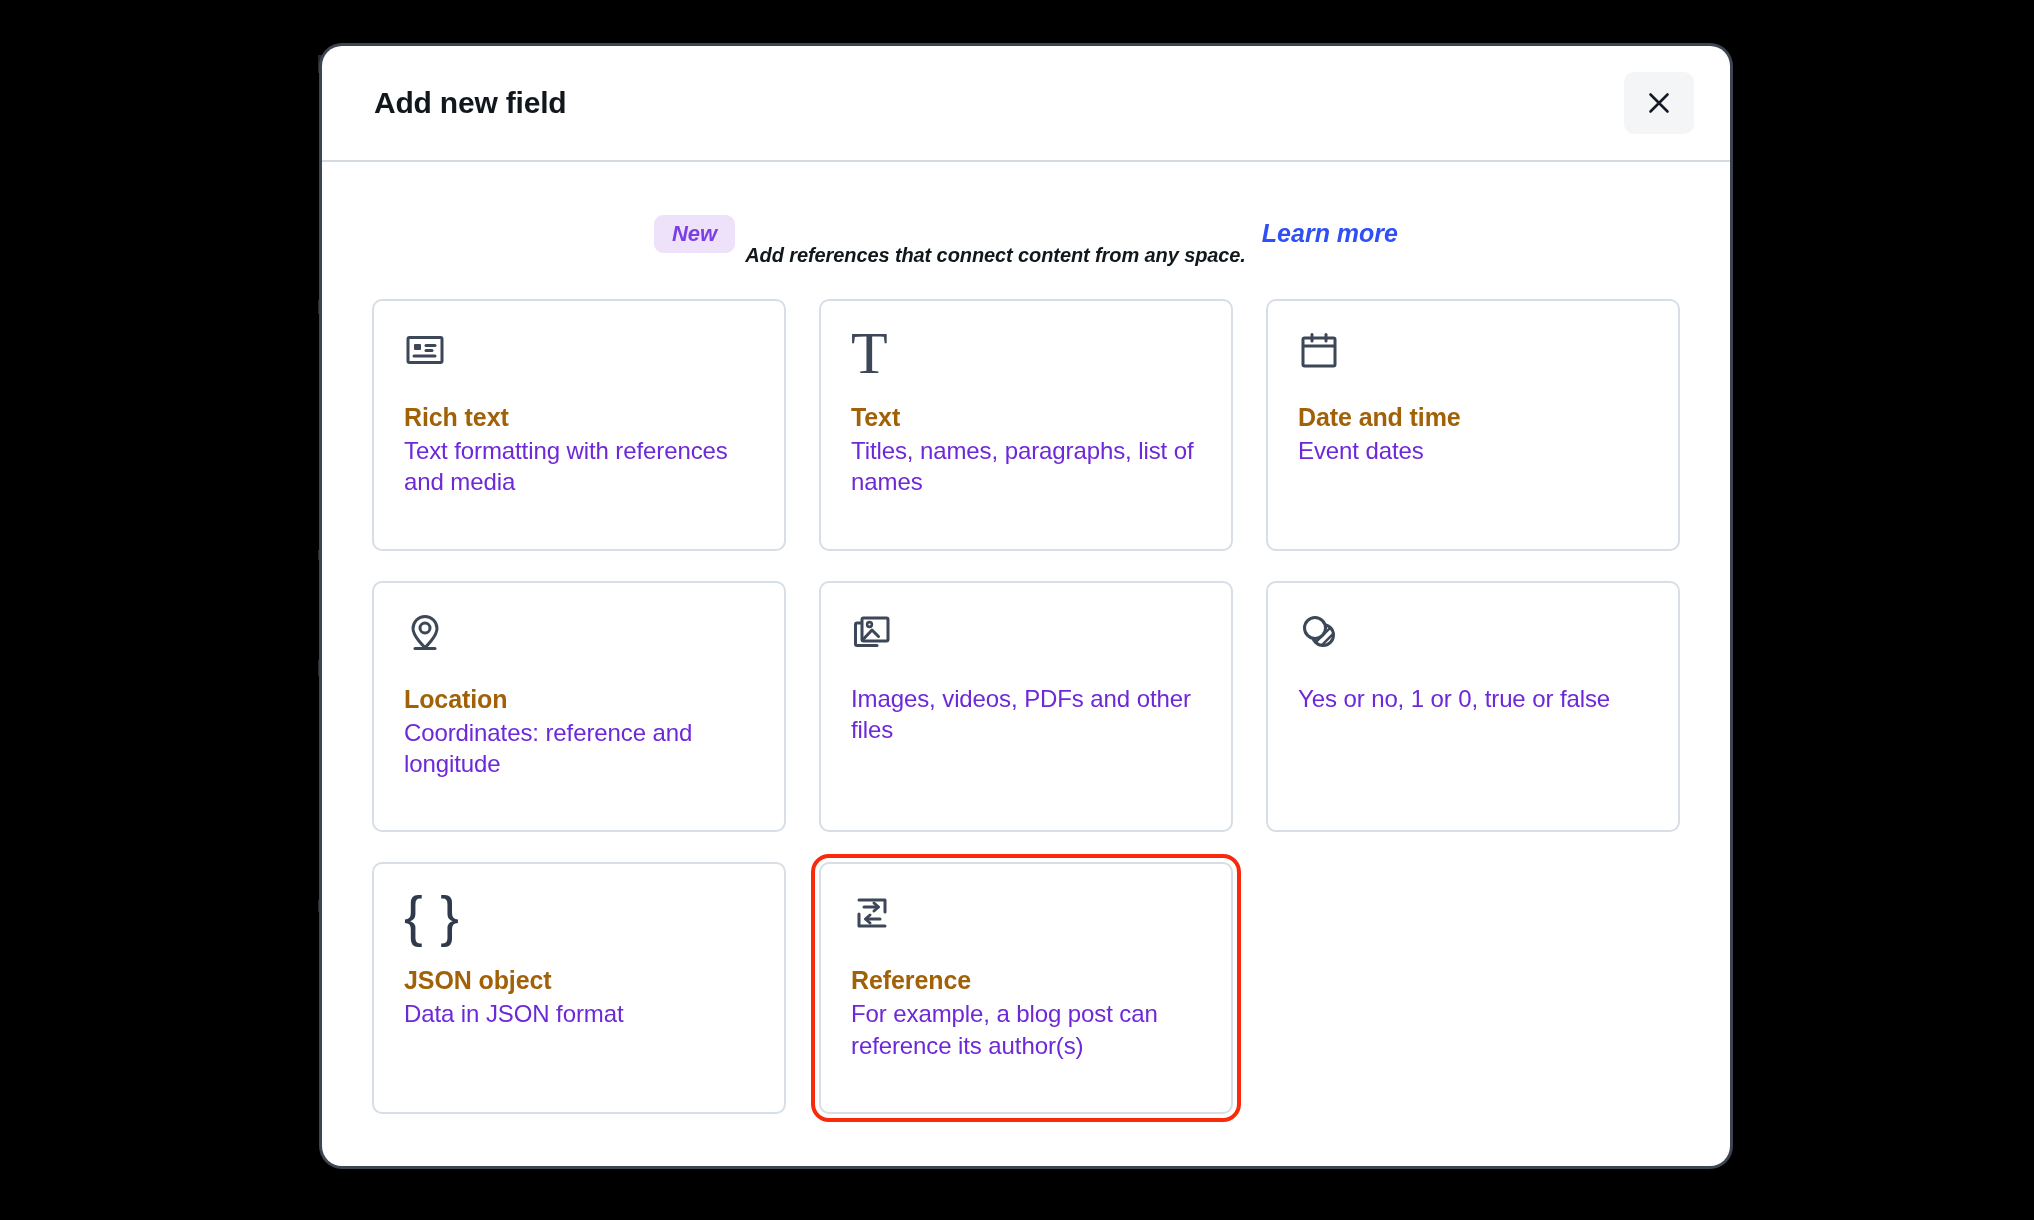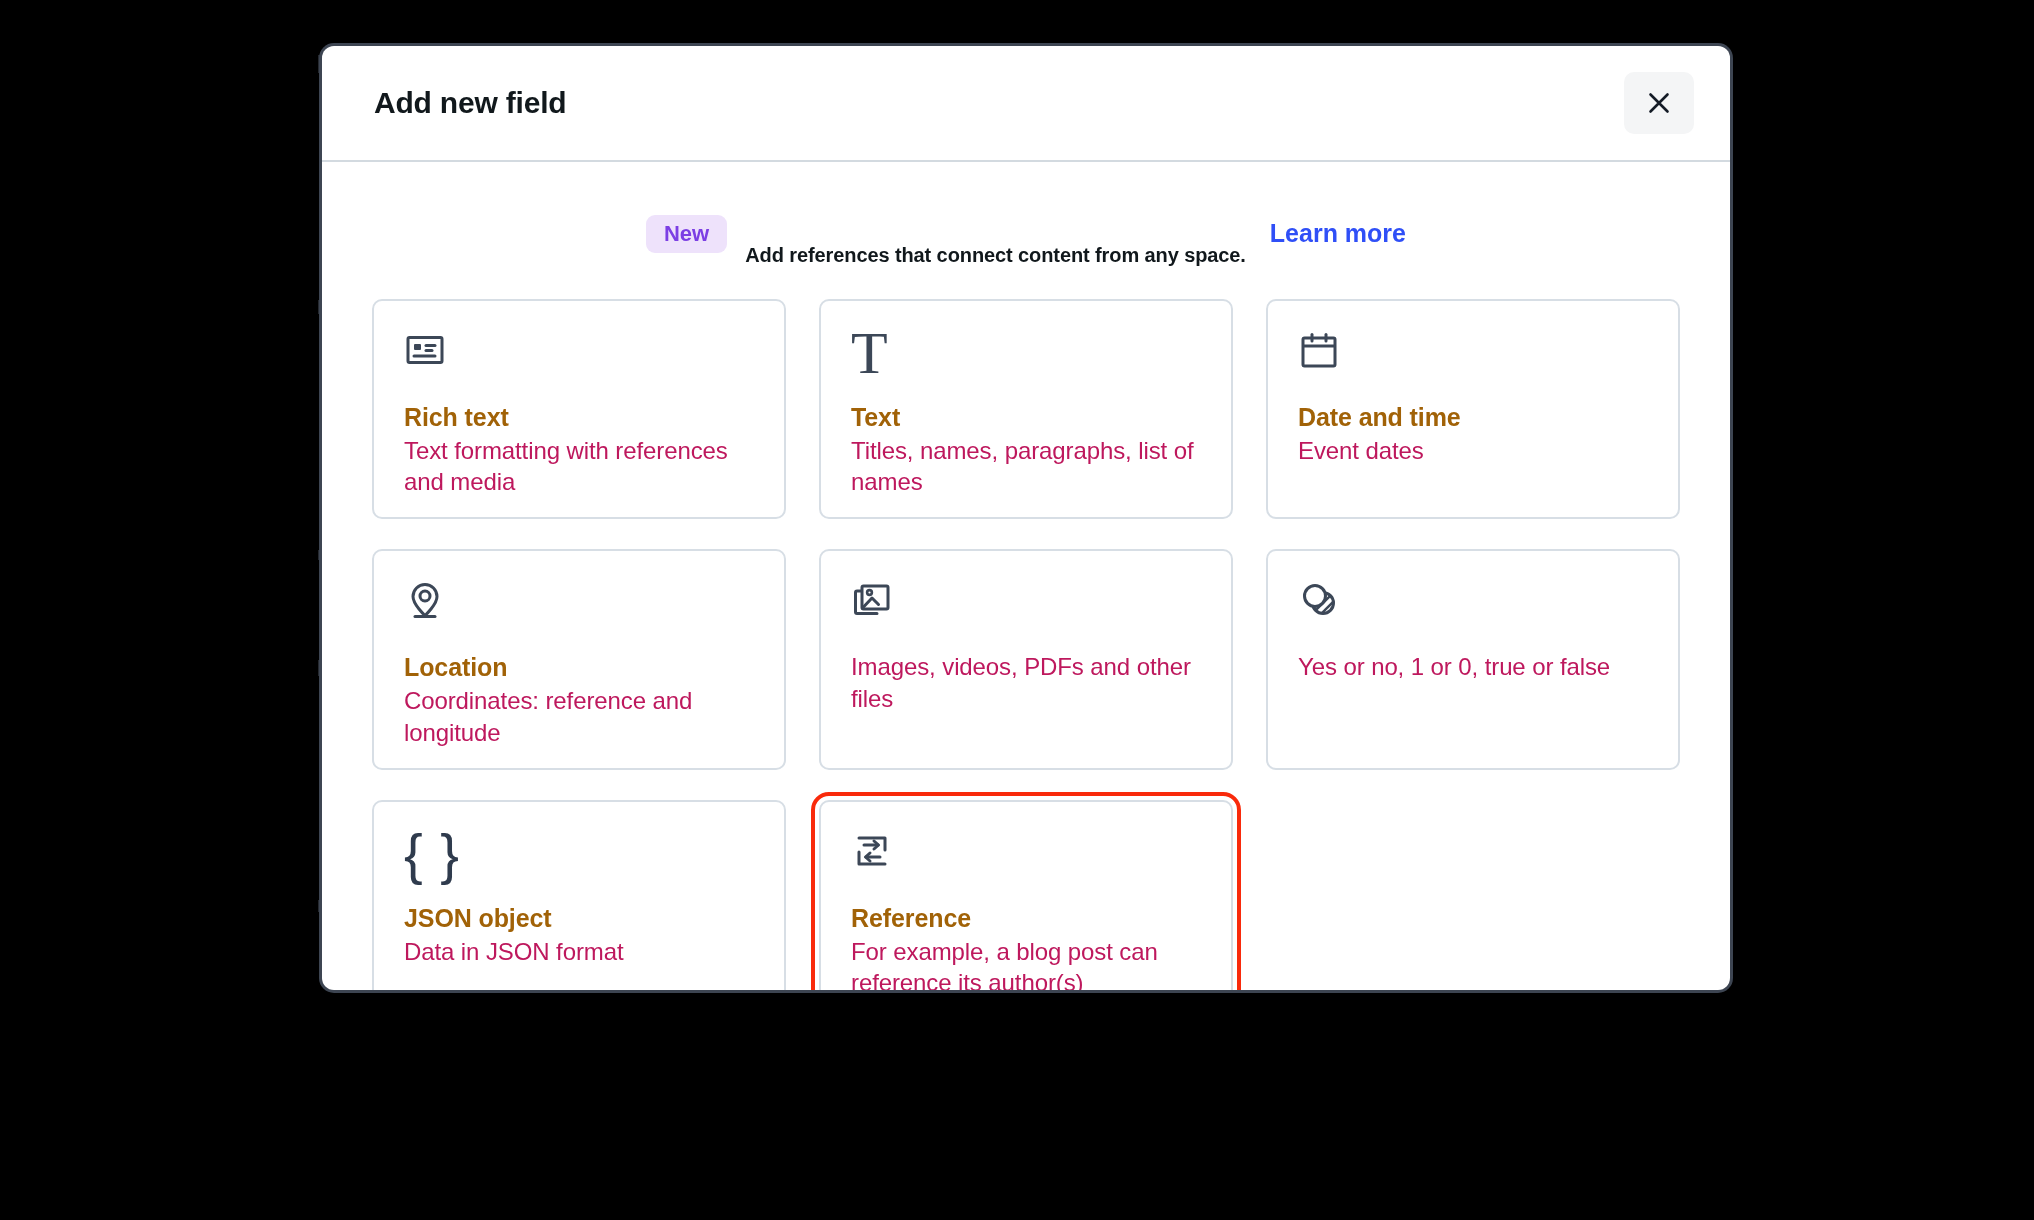--- a/index.html
+++ b/index.html
@@ -28,23 +28,23 @@
     background: #2b3038;
     opacity: 0.85;
   }
 
   
   #dialog {
     position: absolute;
     left: 322px;
     top: 46px;
     width: 1408px;
-    height: 944px;
+    height: 1120px;
     background: #ffffff;
-    border-radius: 12px;
+    border-radius: 20px;
     box-shadow: 0 0 0 3px #3d4552;
     overflow: hidden;
     display: flex;
     flex-direction: column;
   }
 
   
   #dialog-header {
     position: relative;
     height: 116px;
@@ -79,22 +79,23 @@
     padding: 0;
   }
   #close-button svg { display: block; }
 
   
   #banner {
     flex: 0 0 auto;
     display: flex;
     align-items: center;
     justify-content: center;
-    gap: 18px;
+    gap: 10px;
     padding: 38px 0 26px 0;
+    font-style: italic;
   }
   #banner-badge {
     display: inline-block;
     background: #eee2fb;
     color: #7c3fe4;
     font-size: 22px;
     font-weight: bold;
     padding: 8px 18px;
     border-radius: 9px;
     line-height: 1;
@@ -152,21 +153,21 @@
   .card-title {
     font-size: 25px;
     font-weight: bold;
     color: #a16207;
     line-height: 1.28;
     letter-spacing: -0.1px;
     margin-bottom: 2px;
   }
   .card-desc {
     font-size: 24px;
-    color: #be185d;
+    color: #6d28d9;
     line-height: 1.3;
     letter-spacing: -0.1px;
   }
 
   
   .brace-icon {
     font-family: "Liberation Sans", sans-serif;
     font-size: 56px;
     color: #2f3b4d;
     line-height: 0.85;

